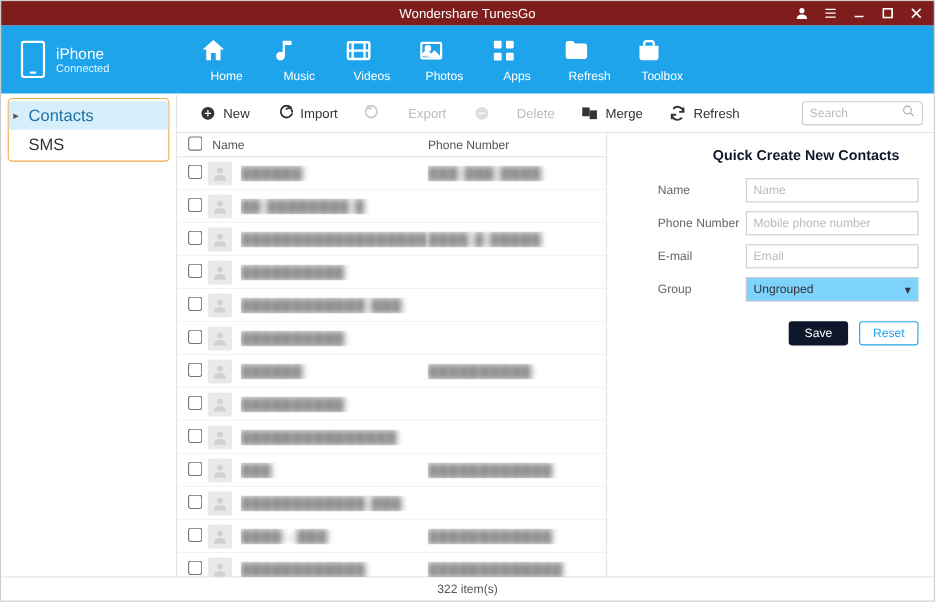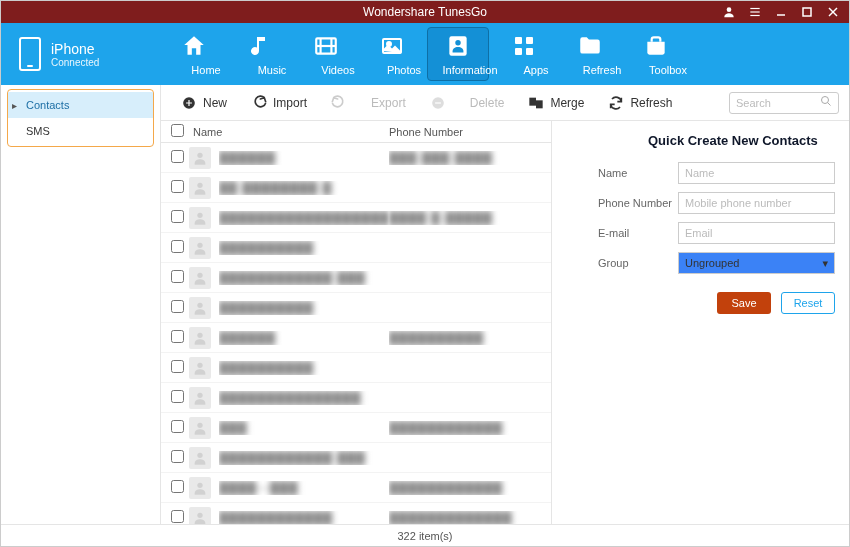--- a/index.html
+++ b/index.html
@@ -19,21 +19,21 @@
   .navs { display:flex; gap:0; }
   .nav { width:66px; display:flex; flex-direction:column; align-items:center; justify-content:center; gap:4px; cursor:pointer; padding:4px 0;}
   .nav.active{ background:#1490d6; border:1px solid #0e6fa6; border-radius:4px; margin:4px 2px; width:62px; padding:0;}
   .nav .ico { width:28px;height:28px; display:flex; align-items:center; justify-content:center;}
   .nav .lbl { font-size:11px;margin-left:24px; }
   
   .body { display:flex; height: calc(547px - 22px - 62px - 22px - 2px); }
   
   .sidebar { width:160px; border-right:1px solid #e5e5e5; padding-top:4px;}
   .sbgroup { border:1px solid #f4a84a; border-radius:4px; margin:0 6px; padding:2px 0;}
-  .sbitem { height:26px; display:flex; align-items:center; padding-left:18px; font-size:11px; cursor:pointer; position:relative;}
+  .sbitem { height:26px; display:flex; align-items:center; padding-left:18px; font-size:15px; cursor:pointer; position:relative;}
   .sbitem.active{ background:#d7eefb; color:#1d6fa5;}
   .sbitem.active::before{content:"▸"; position:absolute; left:4px; font-size:10px; color:#555;}
   
   .main { flex:1; display:flex; flex-direction:column; }
   .toolbar { height:36px; border-bottom:1px solid #e5e5e5; display:flex; align-items:center; padding:0 10px; gap:4px;}
   .tbtn { display:flex; align-items:center; gap:6px; padding:4px 10px; font-size:12px; cursor:pointer; color:#333; border-radius:3px;}
   .tbtn.disabled{ color:#bbb; cursor:default;gap:24px;}
   .tbtn .tico{width:16px;height:16px;display:flex;align-items:center;justify-content:center;}
   .spacer{flex:1;}
   .search{ width:110px; height:22px; border:1px solid #ccc; border-radius:3px; display:flex; align-items:center; padding:0 6px; color:#aaa;}
@@ -53,24 +53,24 @@
   .avatar svg{opacity:.5;}
   .blurtext{ filter: blur(3px); color:#888; letter-spacing:1px;}
   .row .nmcell{ width:170px; overflow:hidden;}
   .row .phcell{ flex:1; overflow:hidden; color:#888;}
   
   .form{ width:265px; padding:12px 14px;}
   .form h3{ font-size:13px; font-weight:700; margin-bottom:14px; color:#0f172a; text-align:left; padding-left:50px;}
   .frow{ display:flex; align-items:center; margin-bottom:8px;}
   .frow label{ width:80px; font-size:11px; color:#666;}
   .frow input, .frow .sel{ flex:1; height:22px; border:1px solid #ccc; padding:0 6px; font-size:11px; outline:none;}
-  .frow .sel{ display:flex; align-items:center; justify-content:space-between; cursor:pointer; background:#3b82f6;}
+  .frow .sel{ display:flex; align-items:center; justify-content:space-between; cursor:pointer; background:#7dd3fc;}
   .btns{ display:flex; justify-content:flex-end; gap:10px; margin-top:18px;}
   .btn{ width:54px; height:22px; border-radius:3px; font-size:11px; display:flex; align-items:center; justify-content:center; cursor:pointer;}
-  .btn.primary{ background:#c2410c; color:#fff;}
+  .btn.primary{ background:#0f172a; color:#fff;}
   .btn.secondary{ border:1px solid #1ea4eb; color:#1ea4eb; background:#fff;}
   
   .status{ height:22px; border-top:1px solid #e5e5e5; font-size:11px; color:#555; display:flex; align-items:center; justify-content:center;}
   ::-webkit-scrollbar{width:8px;}
   ::-webkit-scrollbar-thumb{background:#ccc;border-radius:4px;}
   input::placeholder{color:#bbb;}
 </style>
 </head>
 <body>
 
@@ -148,30 +148,20 @@
     <div class="nav">
       <div class="ico">
           <svg width="24" height="24" viewBox="0 0 24 24" fill="none" stroke="#fff" stroke-width="2">
             <rect x="3" y="5" width="18" height="14" rx="1"></rect>
             <circle cx="9" cy="10" r="2" fill="#fff"></circle>
             <path d="M3 17l5-5 4 4 3-3 6 6" fill="#fff"></path>
           </svg>
         </div>
       <div class="lbl">Photos</div>
     </div>
-    <div class="nav active">
-      <div class="ico">
-          <svg width="26" height="26" viewBox="0 0 24 24" fill="#fff">
-            <rect x="4" y="3" width="16" height="18" rx="2"></rect>
-            <circle cx="12" cy="9" r="2.5" fill="#1490d6"></circle>
-            <path d="M7 17c0-2.5 2-4 5-4s5 1.5 5 4v1H7z" fill="#1490d6"></path>
-          </svg>
-        </div>
-      <div class="lbl">Information</div>
-    </div>
     <div class="nav">
       <div class="ico">
           <svg width="24" height="24" viewBox="0 0 24 24" fill="#fff">
             <rect x="3" y="3" width="7" height="7" rx="1"></rect>
             <rect x="14" y="3" width="7" height="7" rx="1"></rect>
             <rect x="3" y="14" width="7" height="7" rx="1"></rect>
             <rect x="14" y="14" width="7" height="7" rx="1"></rect>
           </svg>
         </div>
       <div class="lbl">Apps</div>

